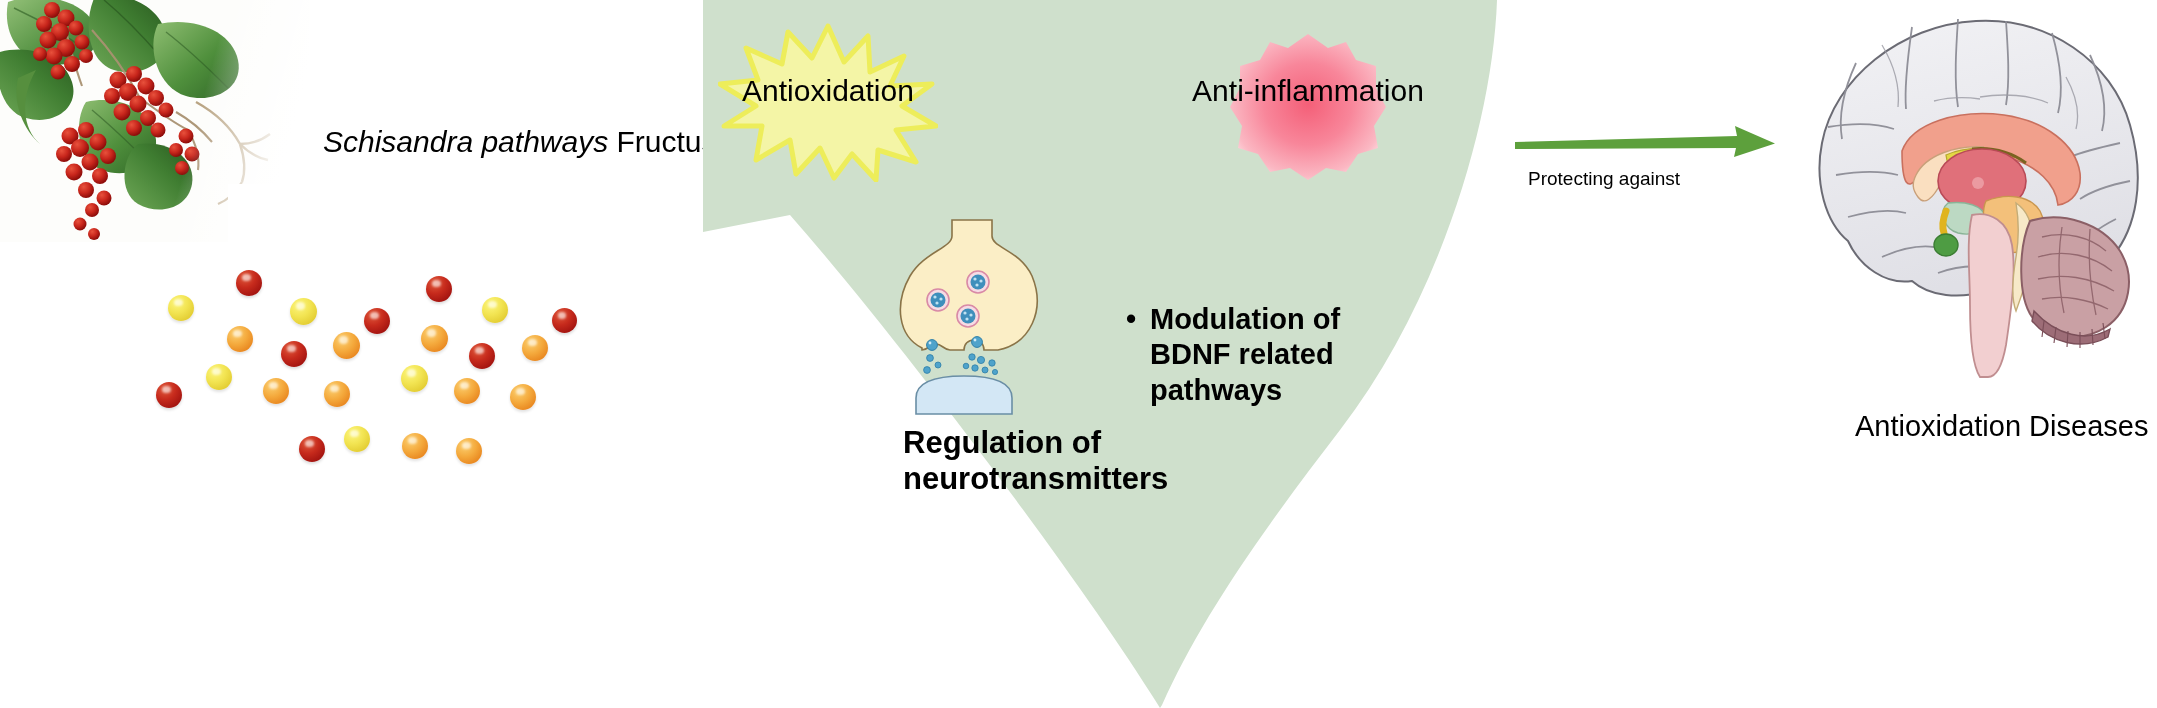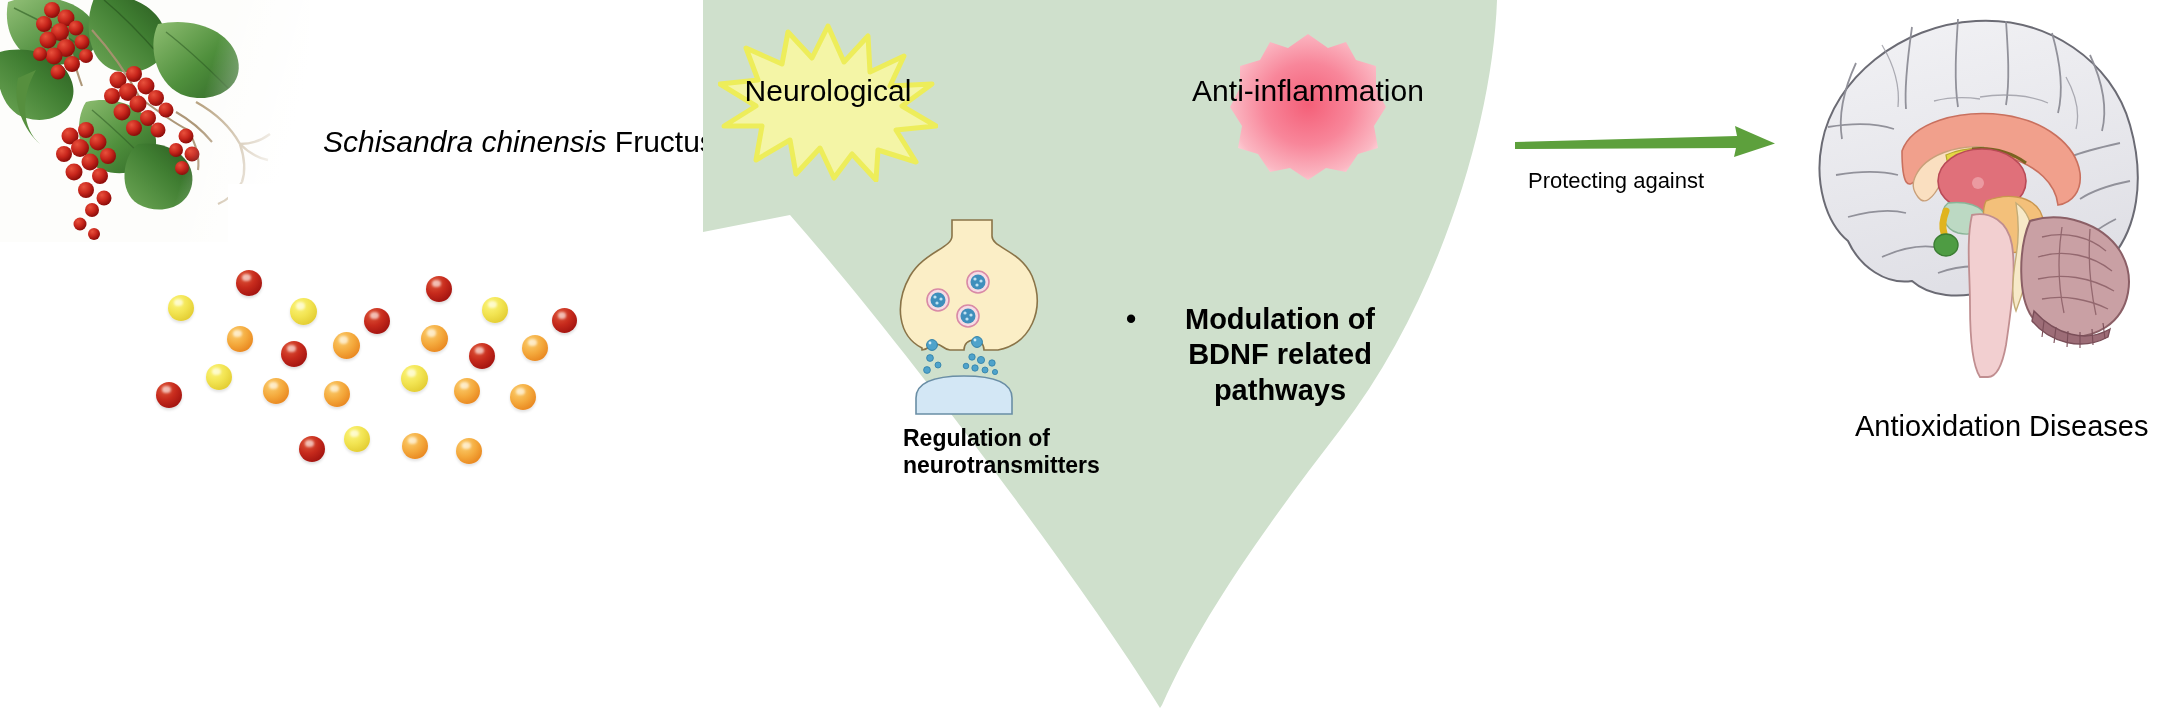--- a/index.html
+++ b/index.html
@@ -44,21 +44,21 @@
     font-size:29px;
   }
 
   .neuro-label{
     left:1855px; top:410px;
     font-size:29px;
   }
 
   .protect-label{
     left:1528px; top:168px;
-    font-size:22px;
+    font-size:19px;
   }
 
   
   .spheres{
     left:130px; top:250px;
     width:450px; height:215px;
   }
   .sphere{
     position:absolute;
     border-radius:50%;
@@ -116,21 +116,21 @@
 
   
   .synapse{
     left:880px; top:218px;
     width:200px; height:200px;
   }
   .synapse svg{display:block;width:100%;height:100%;}
 
   .synapse-label{
     left:903px; top:425px;
-    font-size:23px;
+    font-size:31px;
     font-weight:bold;
     line-height:1.16;
     color:#000;
     white-space:pre-line;
   }
 
   
   .bullet-block{
     left:1150px; top:302px;
     width:260px;
@@ -138,21 +138,21 @@
     font-weight:bold;
     color:#000;
     line-height:1.22;
   }
   .bullet-block .dot{
     position:absolute;
     left:-24px; top:0px;
     font-size:29px;
     line-height:1.22;
   }
-  .bullet-block .btxt{white-space:pre-line;display:block;text-align:center;}
+  .bullet-block .btxt{white-space:pre-line;display:block;}
 
   
   .arrow{
     left:1515px; top:126px;
     width:260px; height:40px;
   }
   .arrow svg{display:block;width:100%;height:100%;}
 
   
   .brain{
@@ -275,21 +275,21 @@
         <path d="M242 188 C 236 198 228 206 218 210"></path>
       </g>
 
       <rect x="0" y="0" width="310" height="290" fill="url(#photoFade)"></rect>
       <rect x="228" y="190" width="82" height="100" fill="#ffffff"></rect>
       <rect x="0" y="248" width="310" height="42" fill="#ffffff"></rect>
     </svg>
   </div>
 
   <div class="abs caption species-label">
-    <span class="sci">Schisandra chinensis</span><span class="rank"> Fructus</span>
+    <span class="sci">Schisandra pathways</span><span class="rank"> Fructus</span>
   </div>
 
   <div class="abs spheres">
       <div class="sphere s-red" style="left: 106px; top: 20px; width: 26px; height: 26px;"></div>
       <div class="sphere s-yellow" style="left: 38px; top: 45px; width: 26px; height: 26px;"></div>
       <div class="sphere s-yellow" style="left: 160px; top: 48px; width: 27px; height: 27px;"></div>
       <div class="sphere s-red" style="left: 234px; top: 58px; width: 26px; height: 26px;"></div>
       <div class="sphere s-red" style="left: 296px; top: 26px; width: 26px; height: 26px;"></div>
       <div class="sphere s-yellow" style="left: 352px; top: 47px; width: 26px; height: 26px;"></div>
       <div class="sphere s-red" style="left: 422px; top: 58px; width: 25px; height: 25px;"></div>
@@ -316,21 +316,21 @@
   <div class="abs shield">
     <svg viewBox="0 0 800 708" xmlns="http://www.w3.org/2000/svg" preserveAspectRatio="none">
       <path id="shieldPath" d="M3 0 L797 0 C 793 120 740 300 640 430 C 560 534 500 620 462 705 L460 708 L455 700 C 380 580 200 340 90 215 L3 232 Z" fill="#cfe0cc"></path>
     </svg>
   </div>
 
   <div class="abs badge-wrap badge-antiox">
     <svg width="220" height="160" viewBox="0 0 220 160" xmlns="http://www.w3.org/2000/svg">
       <polygon points="110,4 126,40 150,14 152,50 186,34 172,64 214,62 184,84 218,104 178,108 198,140 160,128 158,158 134,132 116,156 102,126 78,152 72,118 38,138 44,104 6,104 38,84 2,62 40,58 28,26 64,42 70,10 94,36" fill="#f4f5a6" stroke="#eded5a" stroke-width="5" stroke-linejoin="round"></polygon>
     </svg>
-    <div class="badge-text">Neurological</div>
+    <div class="badge-text">Antioxidation</div>
   </div>
 
 
   <div class="abs badge-wrap badge-inflam">
     <svg width="160" height="150" viewBox="0 0 160 150" xmlns="http://www.w3.org/2000/svg">
       <defs>
         <radialGradient id="inflamG" cx="50%" cy="48%" r="56%">
           <stop offset="0%" stop-color="#f45f78"></stop>
           <stop offset="50%" stop-color="#f8869a"></stop>
           <stop offset="88%" stop-color="#fbb8c3"></stop>

